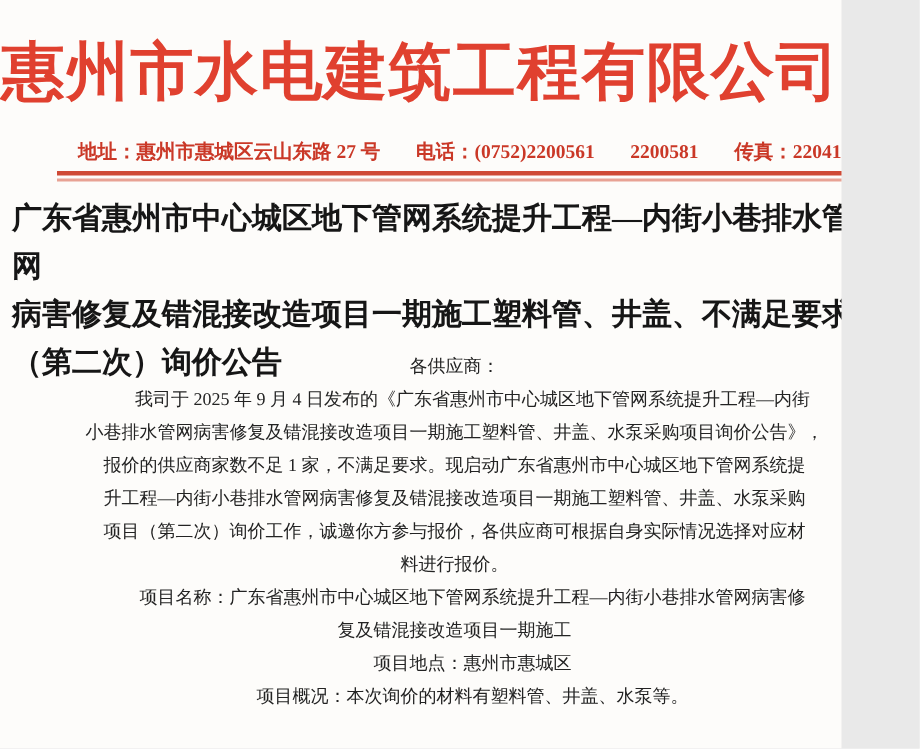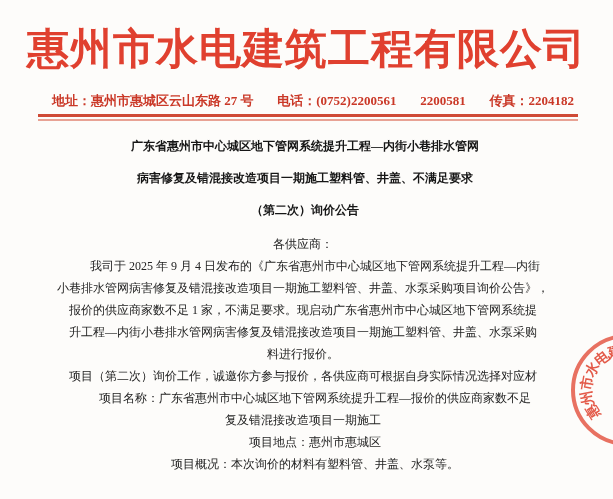--- a/index.html
+++ b/index.html
@@ -1,18 +1,18 @@
 <!DOCTYPE html>
 <html><head>
 <meta charset="utf-8">
 <style>
   html, body { margin: 0; padding: 0; background: #e9e9e9; }
   .page {
     position: relative;
-    width: 613px;
+    width: 561px;
     height: 499px;
     background: #fdfcfa;
     overflow: hidden;
     font-family: "Liberation Serif", "DejaVu Serif", serif;
     color: #222;
   }
   
   .company {
     position: absolute;
     top: 25px; left: 0; right: 0;
@@ -42,23 +42,23 @@
     background: #cf4a36;
   }
   .rule-thin {
     position: absolute;
     top: 119px; left: 38px; width: 540px; height: 2px;
     background: #e8a294;
   }
   
   .title-block {
     position: absolute;
-    top: 130px; left: 25px; width: 560px;
-    text-align: center;
-    font-size: 12px;
+    top: 130px; left: 8px; width: 560px;
+    text-align: left;
+    font-size: 20px;
     font-weight: bold;
     line-height: 32px;
     color: #161616;
   }
   
   .body-block {
     position: absolute;
     top: 233px; left: 57px; width: 492px;
     font-size: 12px;
     line-height: 22px;
@@ -107,23 +107,23 @@
       <div class="title-line">病害修复及错混接改造项目一期施工塑料管、井盖、不满足要求</div>
       <div class="title-line">（第二次）询价公告</div>
     </div>
 
   <div class="body-block" id="body-lines">
       <div class="body-line">各供应商：</div>
       <div class="body-line indent">我司于 2025 年 9 月 4 日发布的《广东省惠州市中心城区地下管网系统提升工程—内街</div>
       <div class="body-line">小巷排水管网病害修复及错混接改造项目一期施工塑料管、井盖、水泵采购项目询价公告》，</div>
       <div class="body-line">报价的供应商家数不足 1 家，不满足要求。现启动广东省惠州市中心城区地下管网系统提</div>
       <div class="body-line">升工程—内街小巷排水管网病害修复及错混接改造项目一期施工塑料管、井盖、水泵采购</div>
+      <div class="body-line">项目（第二次）询价工作，诚邀你方参与报价，各供应商可根据自身实际情况选择对应材</div>
       <div class="body-line">料进行报价。</div>
-      <div class="body-line">项目（第二次）询价工作，诚邀你方参与报价，各供应商可根据自身实际情况选择对应材</div>
-      <div class="body-line indent">项目名称：广东省惠州市中心城区地下管网系统提升工程—报价的供应商家数不足</div>
+      <div class="body-line indent">项目名称：广东省惠州市中心城区地下管网系统提升工程—内街小巷排水管网病害修</div>
       <div class="body-line">复及错混接改造项目一期施工</div>
       <div class="body-line indent">项目地点：惠州市惠城区</div>
       <div class="body-line indent">项目概况：本次询价的材料有塑料管、井盖、水泵等。</div>
     </div>
 
   <div class="seal" id="seal-chars">
       <span class="seal-char" style="transform: translate(-50%, -50%) rotate(-122deg) translateY(-40px);">惠</span>
       <span class="seal-char" style="transform: translate(-50%, -50%) rotate(-101deg) translateY(-40px);">州</span>
       <span class="seal-char" style="transform: translate(-50%, -50%) rotate(-80deg) translateY(-40px);">市</span>
       <span class="seal-char" style="transform: translate(-50%, -50%) rotate(-59deg) translateY(-40px);">水</span>

